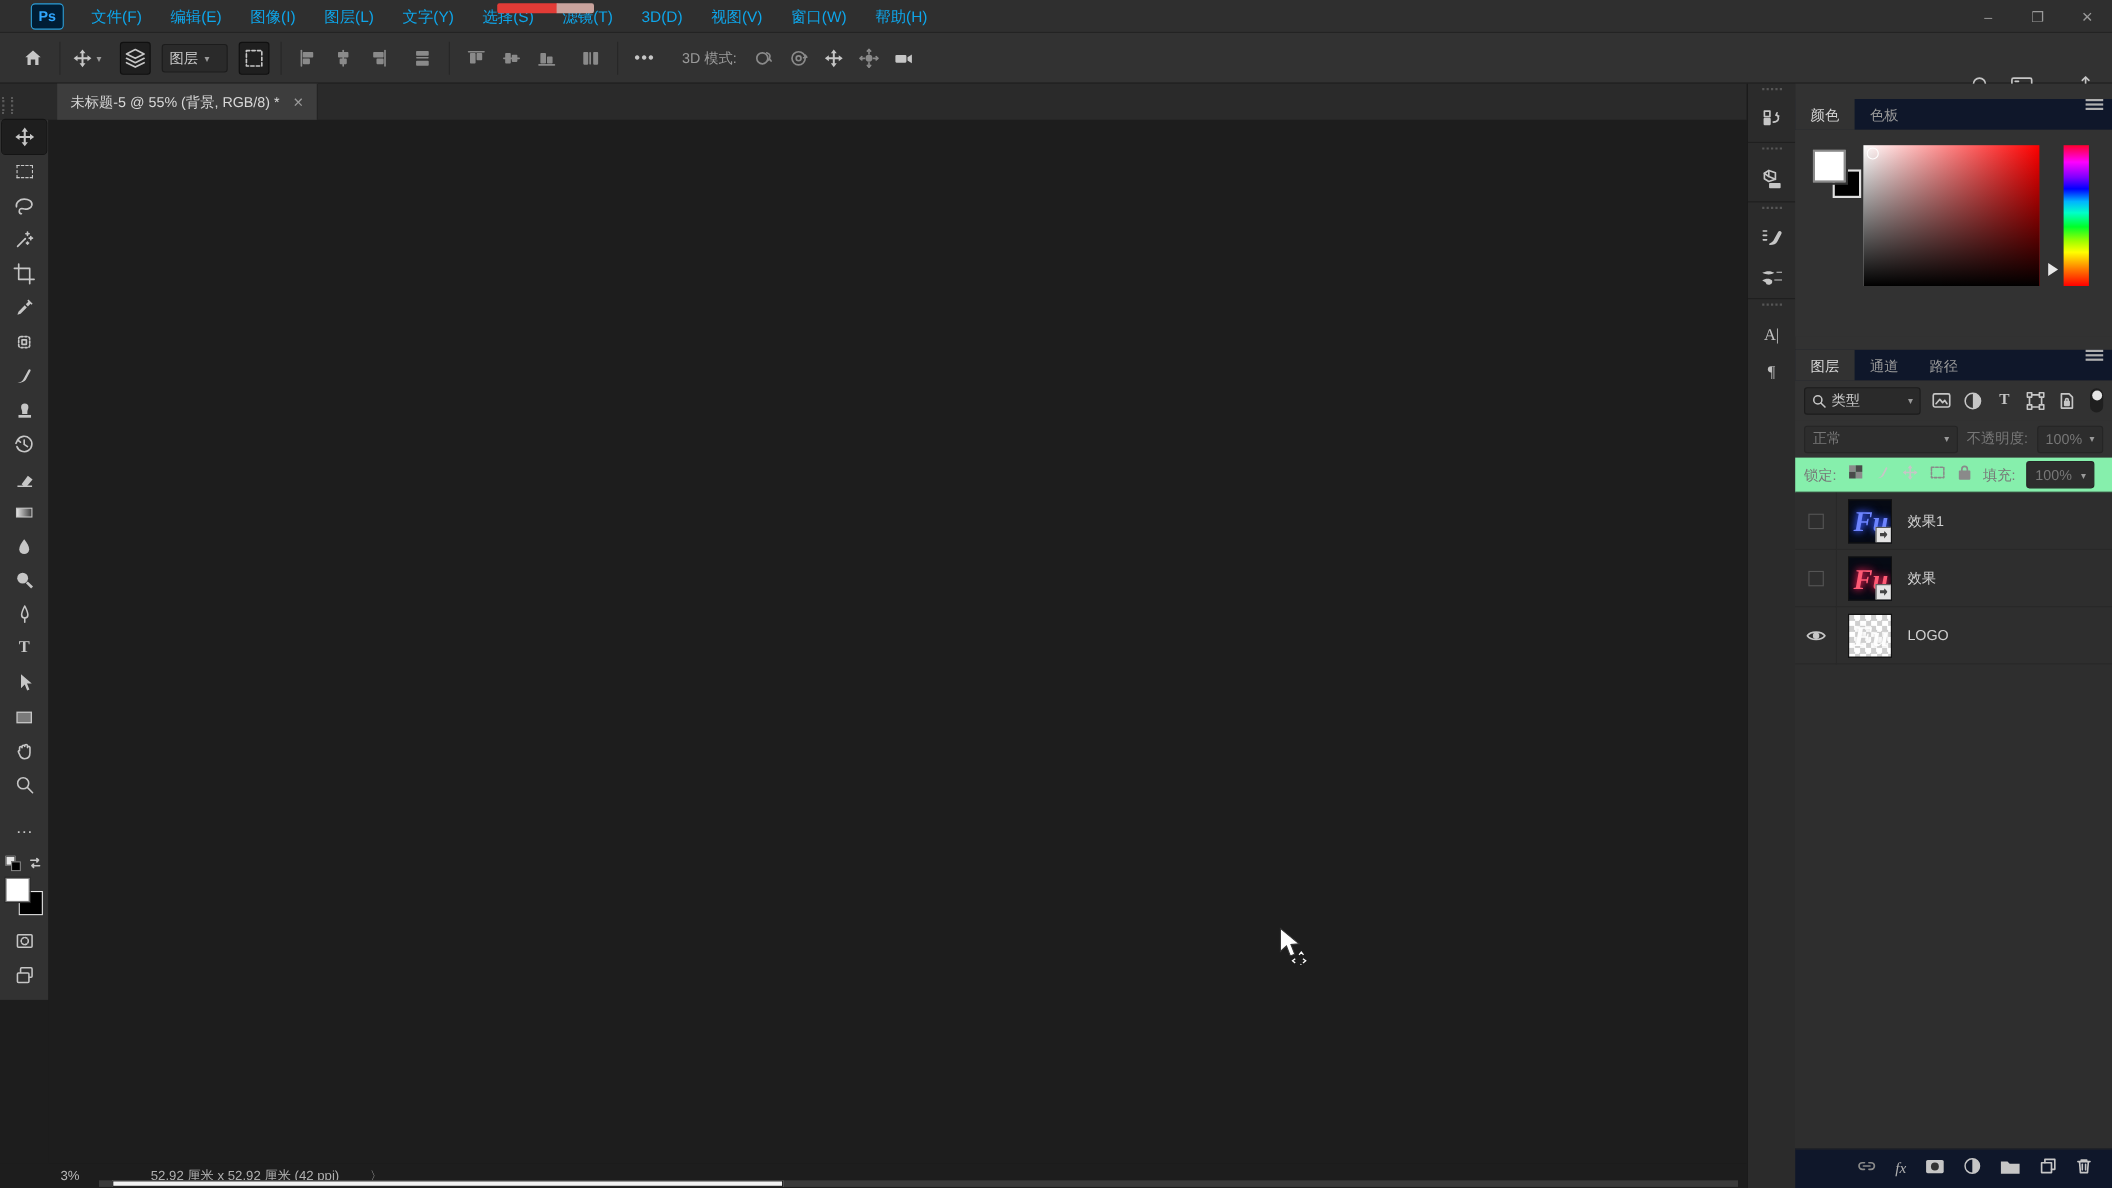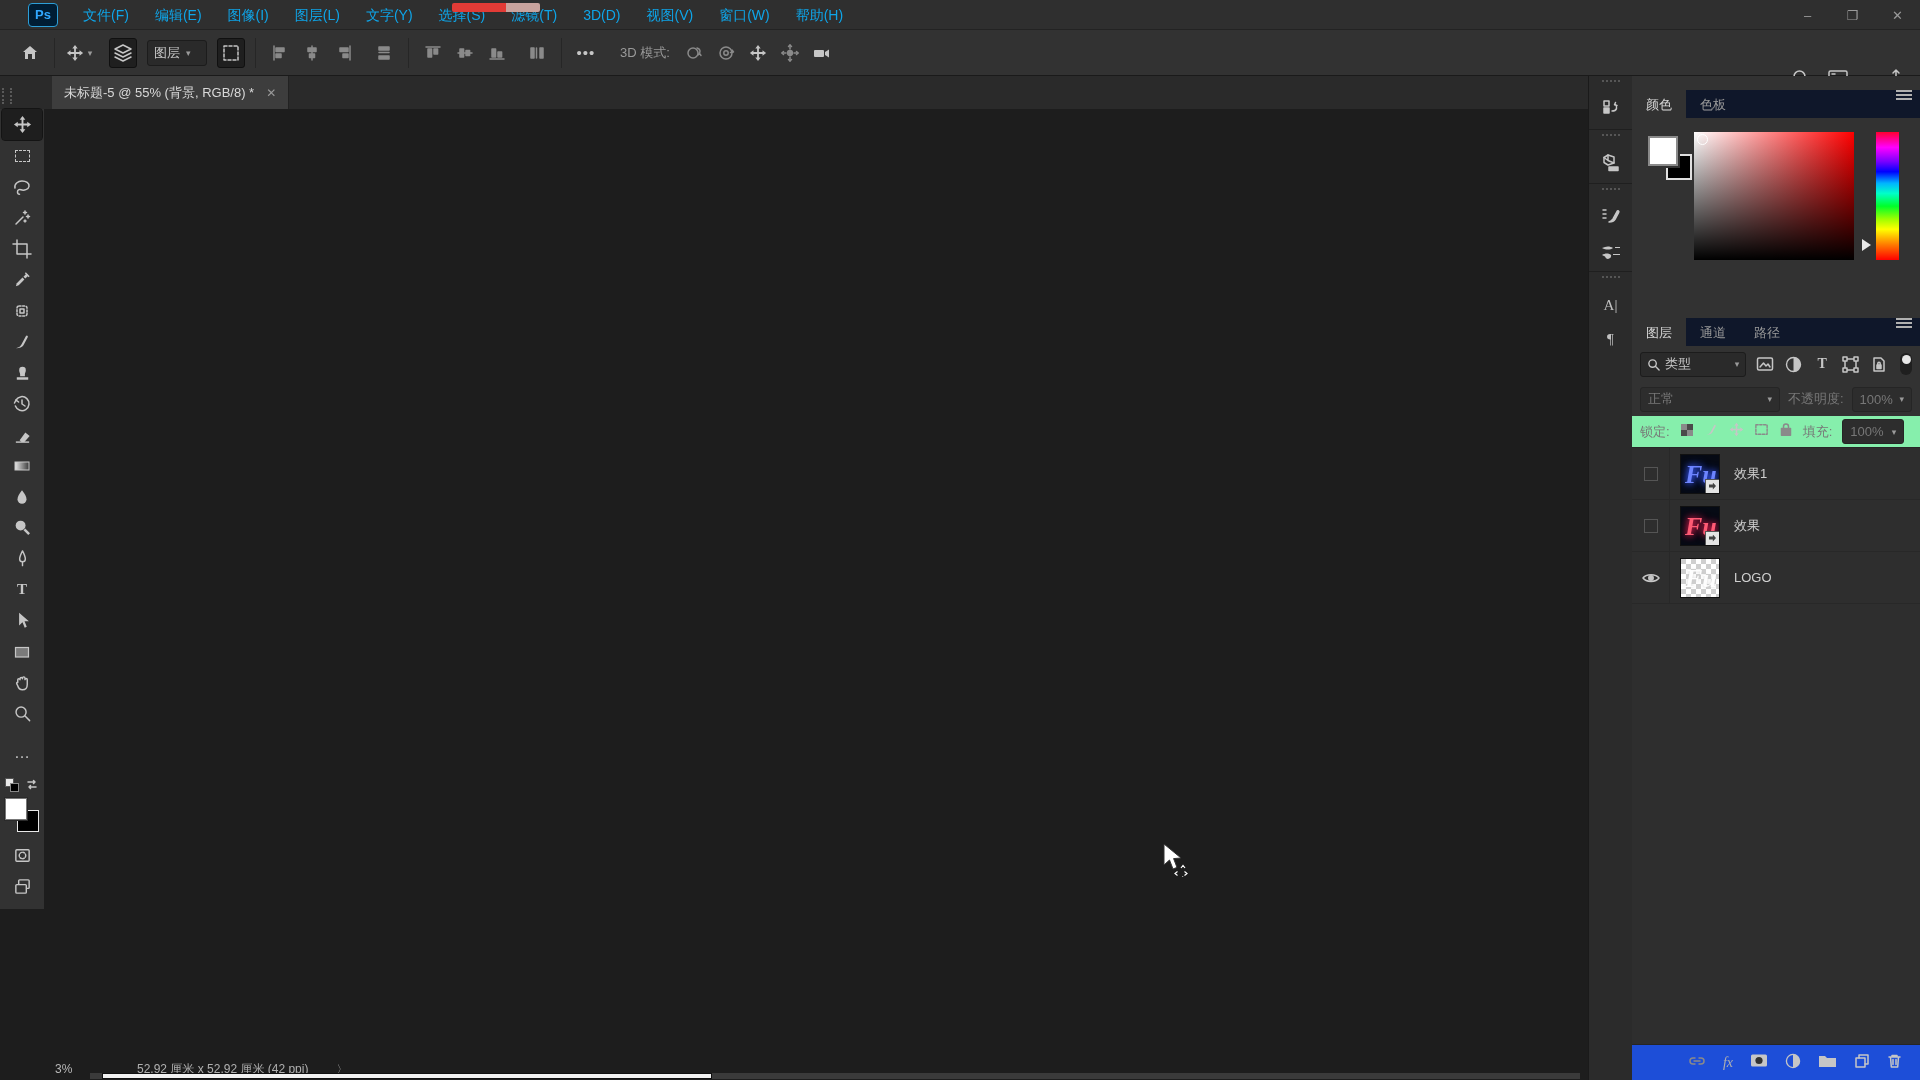--- a/index.html
+++ b/index.html
@@ -136,21 +136,21 @@
   .corner{position:absolute;width:9px;height:9px;border:2px solid #fff}
   .c-tl{left:-1px;top:-1px;border-right:none;border-bottom:none}
   .c-tr{right:-1px;top:-1px;border-left:none;border-bottom:none}
   .c-bl{left:-1px;bottom:-1px;border-right:none;border-top:none}
   .c-br{right:-1px;bottom:-1px;border-left:none;border-top:none}
   .smart-badge{position:absolute;right:-1px;bottom:-1px;width:15px;height:15px;background:#e4e4e4;
     border:1px solid #555;display:flex;align-items:center;justify-content:center}
   .smart-badge::after{content:"";width:7px;height:7px;background:#444;clip-path:polygon(0 30%,55% 30%,55% 0,100% 50%,55% 100%,55% 70%,0 70%)}
   .layer-name{margin-left:14px;font-size:13px;color:#d0d0d0}
   .row-lock{position:absolute;right:14px}
-  #lp-footer{position:absolute;left:0;bottom:0;width:288px;height:36px;background:#1d4ed8;
+  #lp-footer{position:absolute;left:0;bottom:0;width:288px;height:36px;background:#0f172a;
     border-top:1px solid #252525;display:flex;align-items:center;justify-content:flex-end;gap:17px;padding-right:18px}
   .fx-txt{font-size:14px;font-style:italic;color:#b0b0b0;font-family:"Liberation Serif",serif}
 </style>
 </head>
 <body>
 
 <div id="app">
 
   <div id="menubar">
     <div id="ps-logo">Ps</div>

